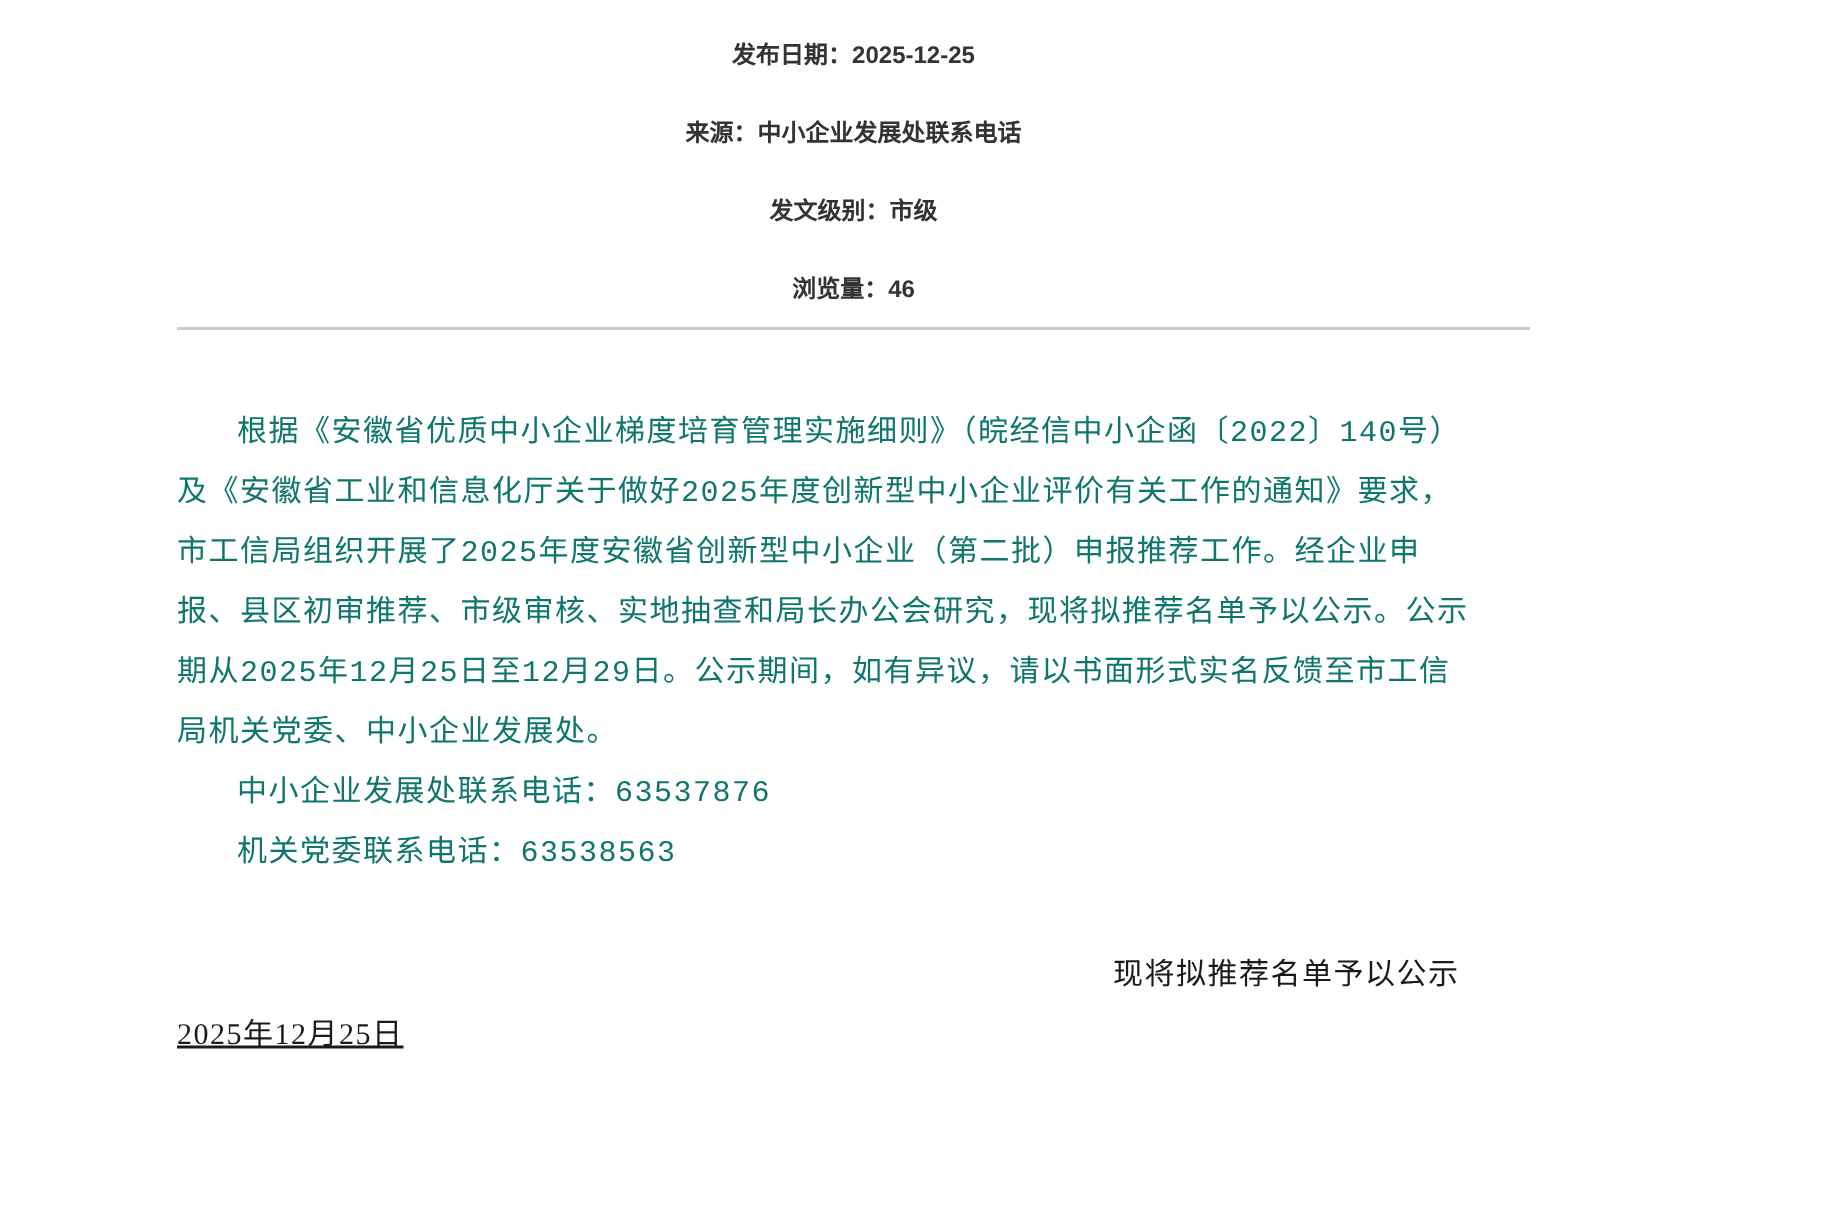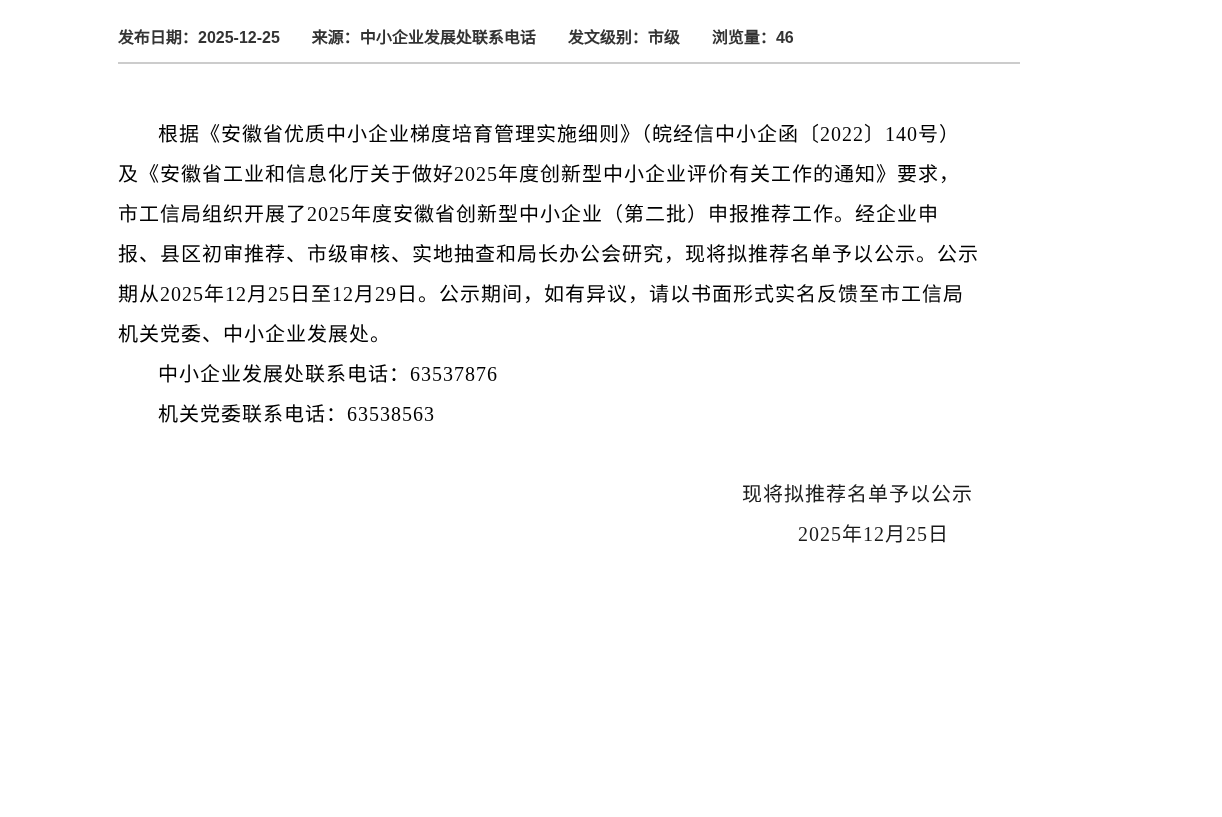--- a/index.html
+++ b/index.html
@@ -35,29 +35,30 @@
     margin-top: 28px;
     display: flex;
     align-items: center;
     gap: 32px;
     font-size: 16px;
     font-weight: 700;
     color: #333333;
     line-height: 20px;
     padding-bottom: 14px;
     border-bottom: 2px solid #cccccc;
+    flex-direction: column;
   }
   .meta-item { white-space: nowrap; }
   .article-body {
     margin-top: 50px;
     width: 862px;
-    font-family: Liberation Serif, serif;
+    font-family: Liberation Mono, monospace;
     font-size: 20px;
     letter-spacing: 1px;
-    color: #000000;
+    color: #0f766e;
   }
   .article-body p {
     margin: 0;
     line-height: 40px;
     text-indent: 2em;
   }
   .article-body p.attachment {
     margin-top: 40px;
   }
   .signature-block {
@@ -66,22 +67,22 @@
     font-size: 20px;
     letter-spacing: 1px;
     color: #1a1a1a;
     line-height: 40px;
   }
   .sig-org {
     text-align: right;
     padding-right: 47px;
   }
   .sig-date {
-    text-align: right;
     padding-right: 71px;
+    text-decoration: underline;
   }
 </style>
 </head>
 <body>
 
 <div class="container">
 
 
   <div class="meta-row">
     <span class="meta-item"><span>发布日期：</span><span>2025-12-25</span></span>

